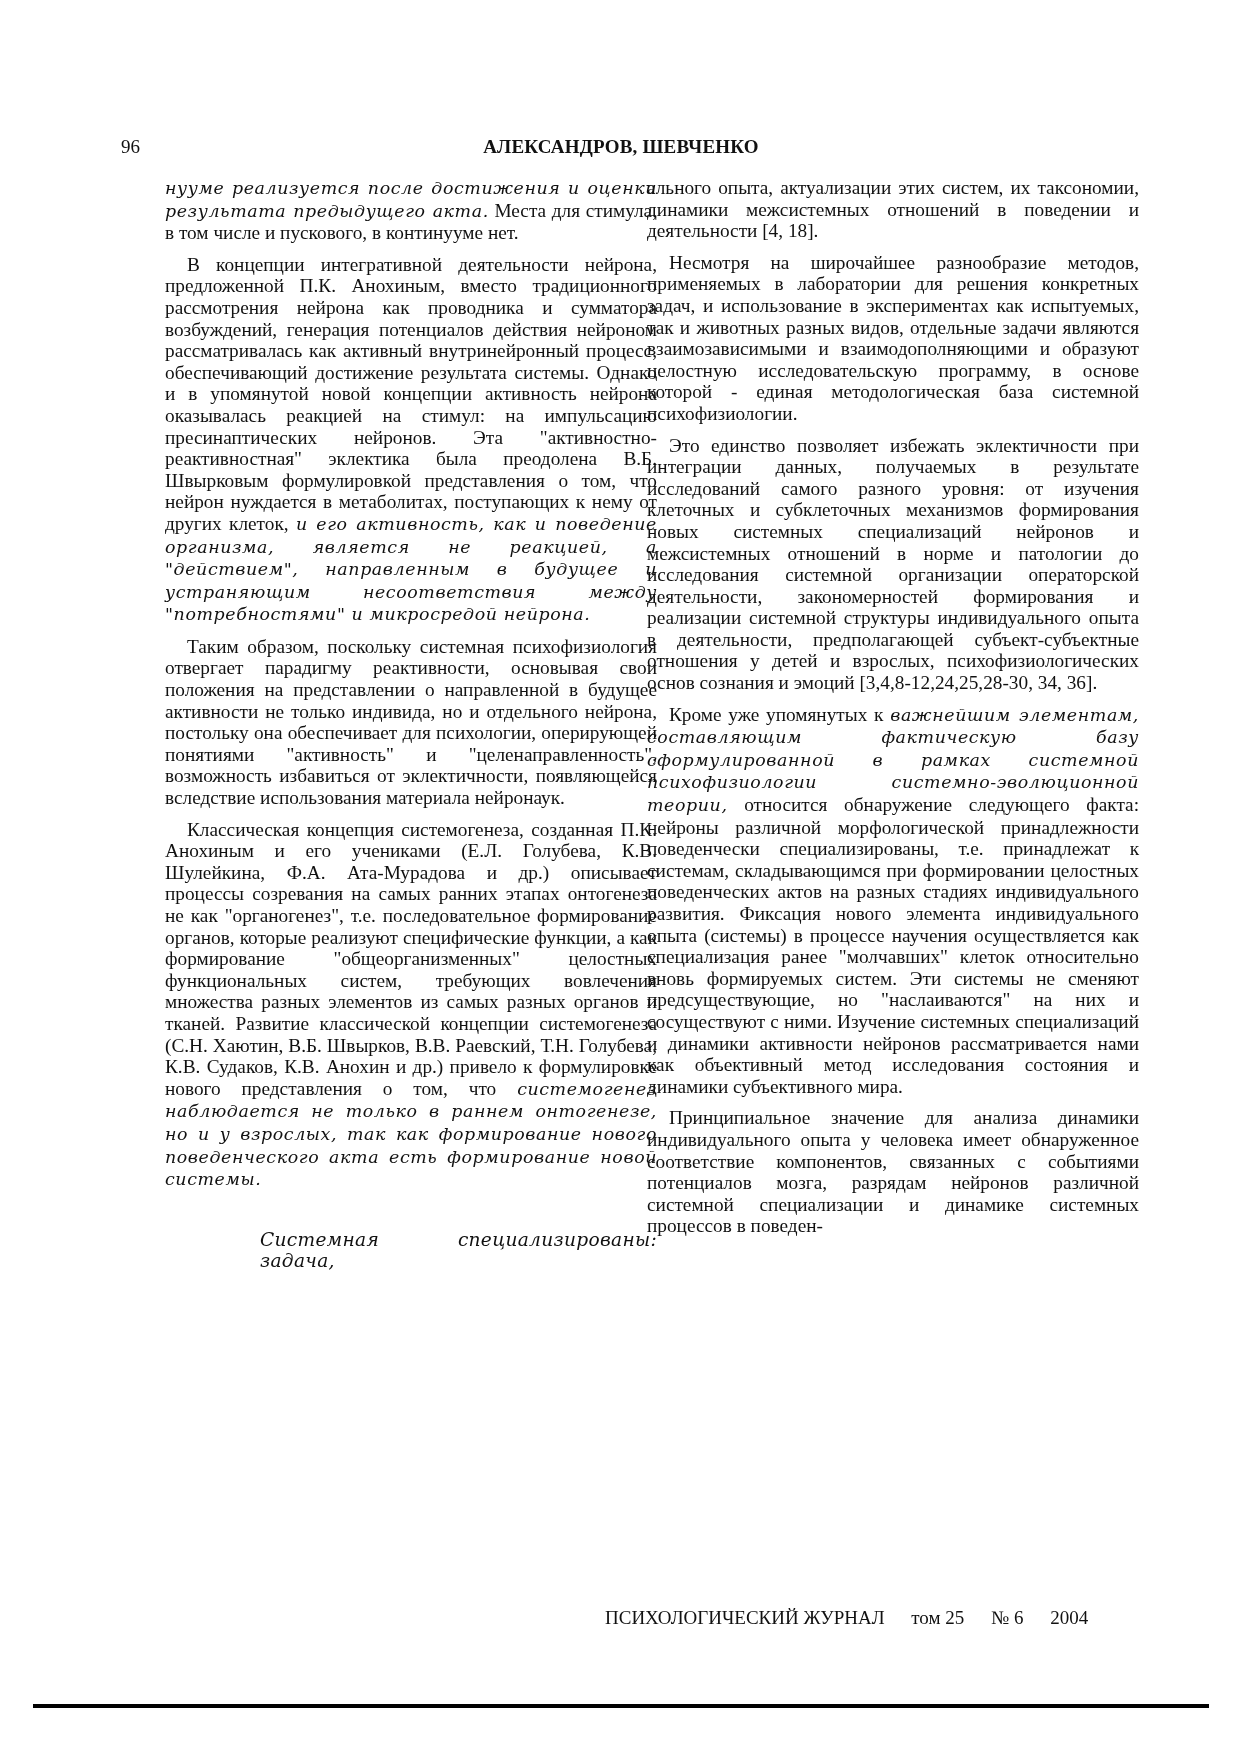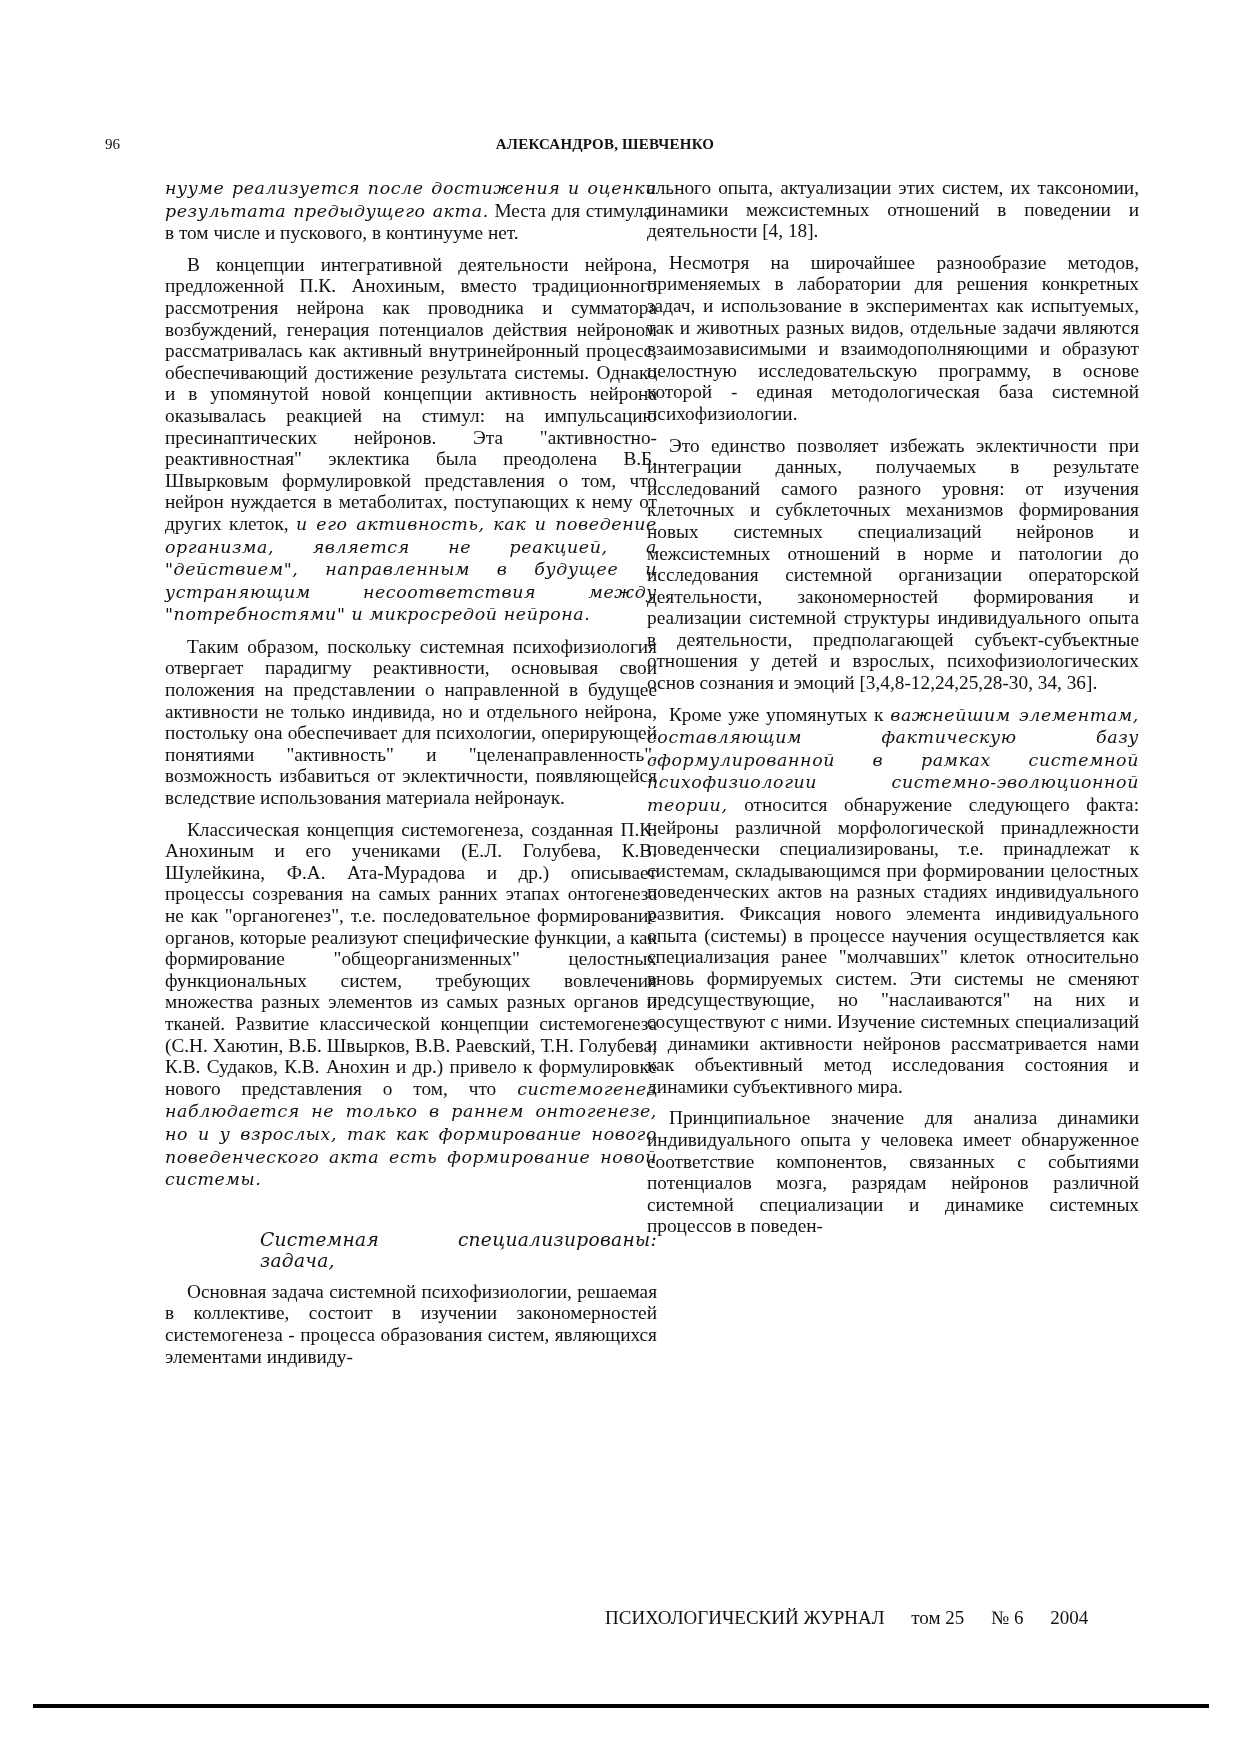--- a/index.html
+++ b/index.html
@@ -1,19 +1,19 @@
 <!DOCTYPE html>
 <html><head>
   <meta charset="utf-8">
   <style>
     html, body { margin: 0; padding: 0; background: #ffffff; }
     body { width: 1241px; height: 1753px; position: relative; overflow: hidden;
       font-family: "Liberation Serif", "DejaVu Serif", serif; color: #111; }
-    .running-head { position: absolute; top: 136px; left: 105px; width: 1000px; height: 24px;
-      font-size: 15px; }
+    .running-head { position: absolute; top: 136px; left: 121px; width: 1000px; height: 24px;
+      font-size: 19px; }
     .page-num { position: absolute; left: 0; top: 0; }
     .head-title { position: absolute; left: 0; width: 100%; text-align: center; top: 0; letter-spacing: 0.2px; font-weight: bold; }
     .col { position: absolute; top: 177px; width: 492px; font-size: 19.3px; line-height: 21.6px;
       text-align: justify; hyphens: manual; }
     .col-left { left: 121px; margin-left: 44px; }
     .col-right { left: 647px; }
     .col p { margin: 0 0 10px 0; text-indent: 0; }
     .col p.indent { text-indent: 22px; }
     .col p.cont { text-indent: 0; }
     em { font-style: italic; letter-spacing: 0.6px; font-family: "DejaVu Serif", serif; font-size: 17.4px; }
@@ -35,21 +35,20 @@
 </div>
 
 <div class="col col-left">
   <p class="cont"><em>нууме реализуется после достижения и оценки результата предыдущего акта.</em><span> Места для стимула, в том числе и пускового, в континууме нет.</span></p>
   <p class="indent"><span>В концепции интегративной деятельности нейрона, предложенной П.К. Анохиным, вместо традиционного рассмотрения нейрона как проводника и сумматора возбуждений, генерация потенциалов действия нейроном рассматривалась как активный внутринейронный процесс, обеспечивающий достижение результата системы. Однако и в упомянутой новой концепции активность нейрона оказывалась реакцией на стимул: на импульсацию пресинаптических нейронов. Эта "активностно-реактивностная" эклектика была преодолена В.Б. Швырковым формулировкой представления о том, что нейрон нуждается в метаболитах, поступающих к нему от других клеток, </span><em>и его активность, как и поведение организма, является не реакцией, а "действием", направленным в будущее и устраняющим несоответствия между "потребностями" и микросредой нейрона.</em></p>
   <p class="indent">Таким образом, поскольку системная психофизиология отвергает парадигму реактивности, основывая свои положения на представлении о направленной в будущее активности не только индивида, но и отдельного нейрона, постольку она обеспечивает для психологии, оперирующей понятиями "активность" и "целенаправленность", возможность избавиться от эклектичности, появляющейся вследствие использования материала нейронаук.</p>
   <p class="indent"><span>Классическая концепция системогенеза, созданная П.К. Анохиным и его учениками (Е.Л. Голубева, К.В. Шулейкина, Ф.А. Ата-Мурадова и др.) описывает процессы созревания на самых ранних этапах онтогенеза не как "органогенез", т.е. последовательное формирование органов, которые реализуют специфические функции, а как формирование "общеорганизменных" целостных функциональных систем, требующих вовлечения множества разных элементов из самых разных органов и тканей. Развитие классической концепции системогенеза (С.Н. Хаютин, В.Б. Швырков, В.В. Раевский, Т.Н. Голубева, К.В. Судаков, К.В. Анохин и др.) привело к формулировке нового представления о том, что </span><em>системогенез наблюдается не только в раннем онтогенезе, но и у взрослых, так как формирование нового поведенческого акта есть формирование новой системы.</em></p>
   <div class="section-heading">
     <span class="l1">Системная специализированы: задача,</span>
   </div>
-  <p class="indent">Основная задача системной психофизиологии, решаемая в коллективе, состоит в изучении закономерностей системогенеза - процесса образования систем, являющихся элементами индивиду-</p>
 </div>
 
 <div class="col col-right">
   <p class="cont">ального опыта, актуализации этих систем, их таксономии, динамики межсистемных отношений в поведении и деятельности [4, 18].</p>
   <p class="indent">Несмотря на широчайшее разнообразие методов, применяемых в лаборатории для решения конкретных задач, и использование в экспериментах как испытуемых, так и животных разных видов, отдельные задачи являются взаимозависимыми и взаимодополняющими и образуют целостную исследовательскую программу, в основе которой - единая методологическая база системной психофизиологии.</p>
   <p class="indent">Это единство позволяет избежать эклектичности при интеграции данных, получаемых в результате исследований самого разного уровня: от изучения клеточных и субклеточных механизмов формирования новых системных специализаций нейронов и межсистемных отношений в норме и патологии до исследования системной организации операторской деятельности, закономерностей формирования и реализации системной структуры индивидуального опыта в деятельности, предполагающей субъект-субъектные отношения у детей и взрослых, психофизиологических основ сознания и эмоций [3,4,8-12,24,25,28-30, 34, 36].</p>
   <p class="indent"><span>Кроме уже упомянутых к </span><em>важнейшим элементам, составляющим фактическую базу сформулированной в рамках системной психофизиологии системно-эволюционной теории,</em><span> относится обнаружение следующего факта: нейроны различной морфологической принадлежности поведенчески специализированы, т.е. принадлежат к системам, складывающимся при формировании целостных поведенческих актов на разных стадиях индивидуального развития. Фиксация нового элемента индивидуального опыта (системы) в процессе научения осуществляется как специализация ранее "молчавших" клеток относительно вновь формируемых систем. Эти системы не сменяют предсуществующие, но "наслаиваются" на них и сосуществуют с ними. Изучение системных специализаций и динамики активности нейронов рассматривается нами как объективный метод исследования состояния и динамики субъективного мира.</span></p>
   <p class="indent">Принципиальное значение для анализа динамики индивидуального опыта у человека имеет обнаруженное соответствие компонентов, связанных с событиями потенциалов мозга, разрядам нейронов различной системной специализации и динамике системных процессов в поведен-</p>
 </div>
 

